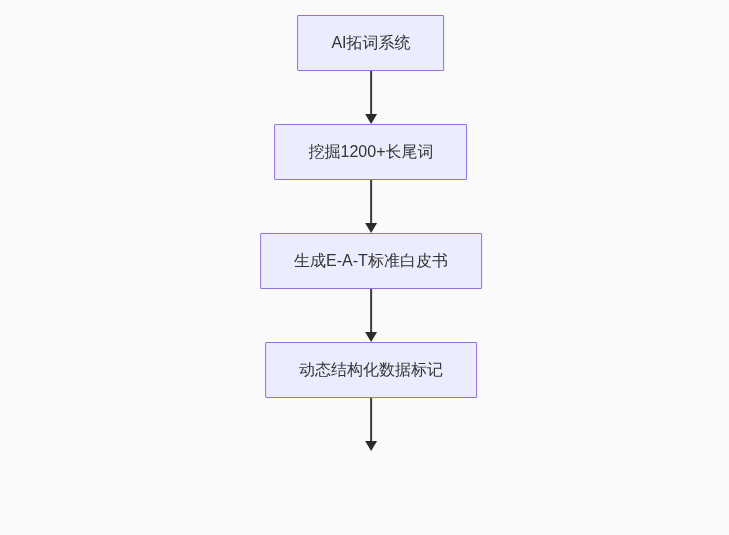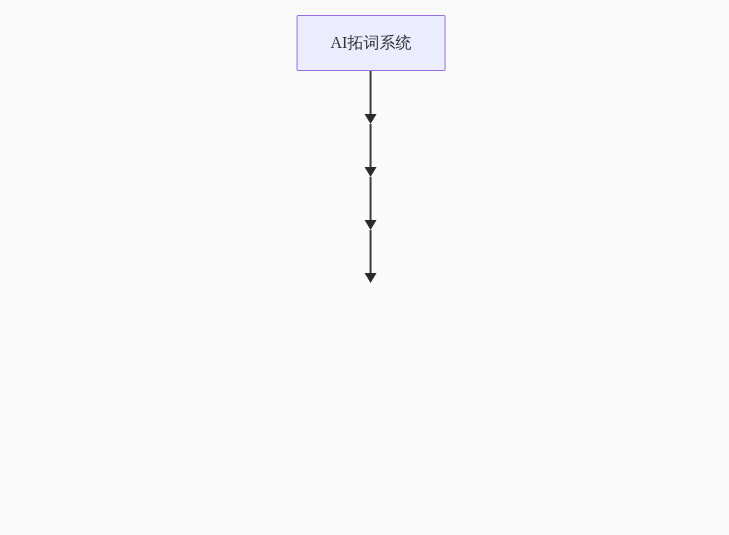--- a/index.html
+++ b/index.html
@@ -30,21 +30,20 @@
     background: #ECECFF;
     border: 1.4px solid #9370DB;
     border-radius: 1px;
     display: flex;
     align-items: center;
     justify-content: center;
     font-size: 16px;
     color: #333333;
     white-space: nowrap;
     line-height: 1;
-    font-family: Liberation Serif, serif;
   }
   .edge {
     height: 53px;
     display: flex;
     flex-direction: column;
     align-items: center;
   }
   .edge-line {
     width: 2px;
     flex: 1 1 auto;
@@ -66,32 +65,41 @@
 
     <div class="node">
       <span>AI拓词系统</span>
     </div>
 
     <div class="edge">
       <div class="edge-line"></div>
       <div class="edge-head"></div>
     </div>
 
+    <div class="node">
+      <span>挖掘1200+长尾词</span>
+    </div>
 
     <div class="edge">
       <div class="edge-line"></div>
       <div class="edge-head"></div>
     </div>
 
+    <div class="node">
+      <span>生成E-A-T标准白皮书</span>
+    </div>
 
     <div class="edge">
       <div class="edge-line"></div>
       <div class="edge-head"></div>
     </div>
 
+    <div class="node">
+      <span>动态结构化数据标记</span>
+    </div>
 
     <div class="edge">
       <div class="edge-line"></div>
       <div class="edge-head"></div>
     </div>
 
 
   </div>
 </div>
 

